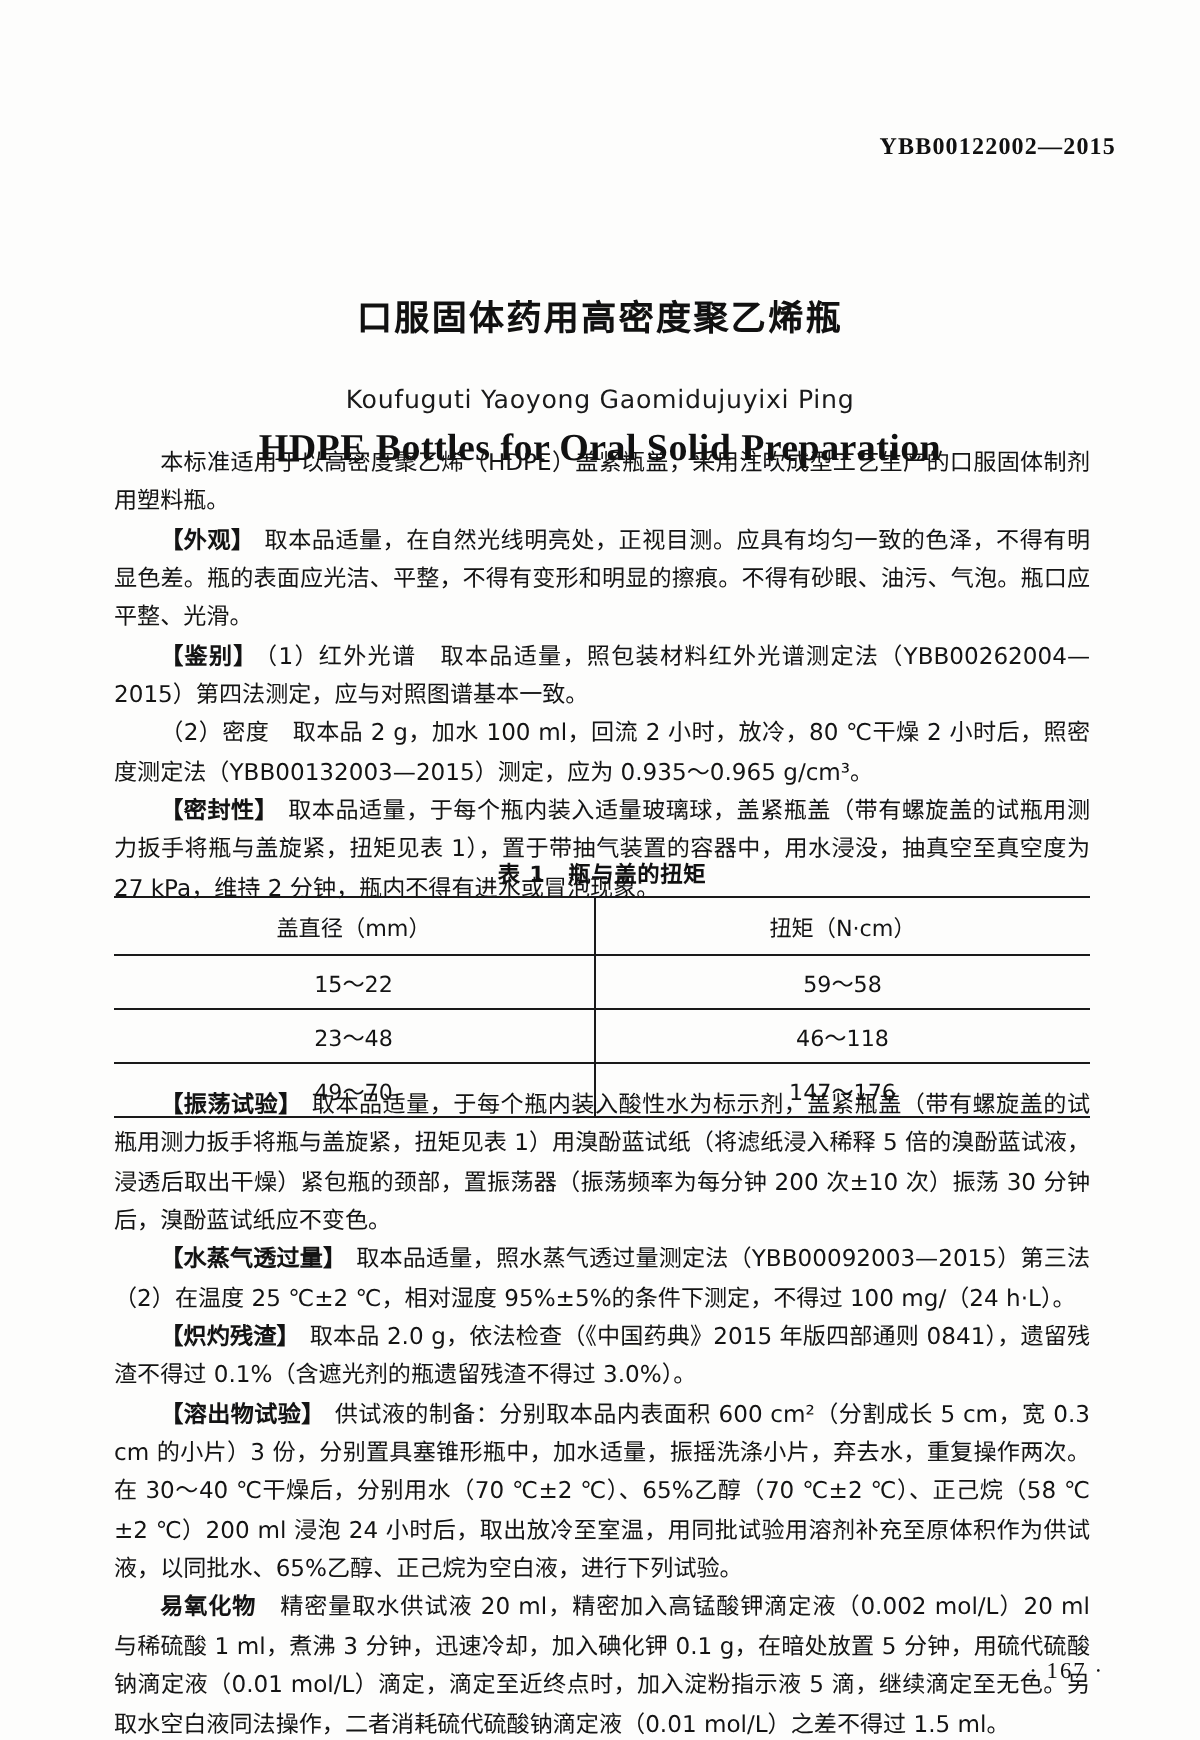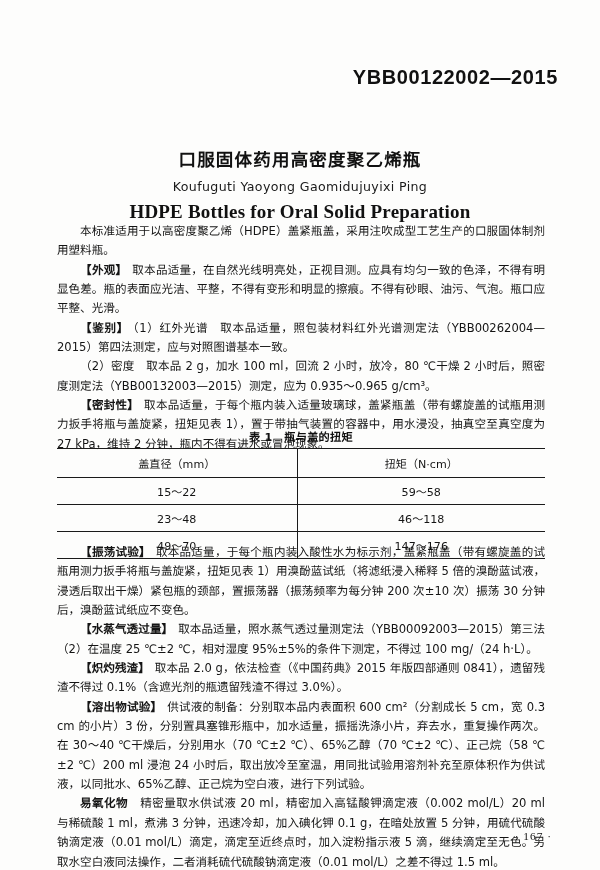--- a/index.html
+++ b/index.html
@@ -25,44 +25,44 @@
     width: 600px;
     height: 870px;
     background: #fdfdfc;
   }
 
   
   .running-head {
     position: absolute;
     top: 66px;
     right: 42px;
-    font-size: 20px;
+    font-size: 12px;
     font-weight: bold;
     letter-spacing: 0.6px;
-    font-family: Liberation Sans, sans-serif;
+    font-family: Liberation Serif, serif;
     white-space: nowrap;
   }
 
   
   .title-block {
     position: absolute;
     top: 149px;
     left: 0;
     width: 600px;
     text-align: center;
   }
   .title-cn {
     font-size: 17.5px;
     font-weight: bold;
     letter-spacing: 1.2px;
     font-family: "DejaVu Sans", "Liberation Sans", sans-serif;
     line-height: 1.35;
   }
   .title-pinyin {
-    margin-top: 6px;
+    margin-top: 19px;
     font-size: 12.6px;
     letter-spacing: 0.35px;
     font-family: "DejaVu Sans", "Liberation Sans", sans-serif;
     font-weight: 400;
     color: #1a1a1a;
   }
   .title-en {
     margin-top: 7px;
     font-size: 19px;
     font-weight: bold;

